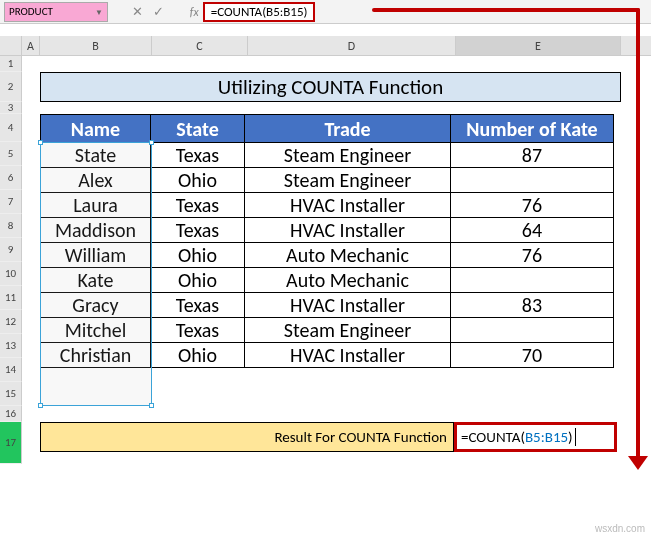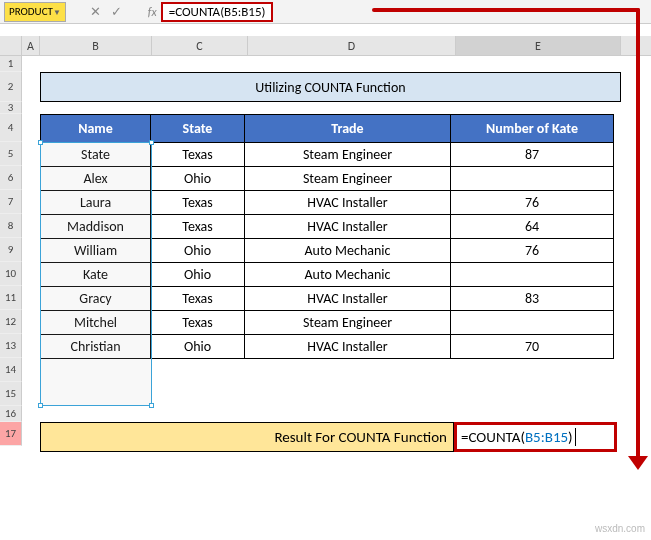--- a/index.html
+++ b/index.html
@@ -14,24 +14,24 @@
     }
     .name-box-row {
       display: flex;
       align-items: center;
       height: 24px;
       border-bottom: 1px solid #ccc;
       background: #f3f3f3;
       padding-left: 4px;
     }
     .name-box {
-      width: 62px;
+      width: 104px;
       height: 20px;
       border: 1px solid #aaa;
-      background: #fde047;
+      background: #f9a8d4;
       display: flex;
       align-items: center;
       padding: 0 4px;
       font-size: 11px;
       margin-right: 2px;
     }
     .nb-drop { font-size: 8px; color: #666; margin-left: auto; }
     .fb-group { display: flex; align-items: center; gap: 10px; margin-left: 22px; }
     .fb-btn { color: #888; font-size: 13px; }
     .fx { font-style: italic; color: #888; font-size: 12px; margin-left: 16px; }
@@ -73,46 +73,46 @@
       border-bottom: 1px solid #eee;
       display: flex;
       align-items: center;
       justify-content: center;
       font-size: 11px;
       color: #444;
       background: #e6e6e6;
     }
     .row-hdr.r1 { height: 16px; } .row-hdr.r2 { height: 30px; }
     .row-hdr.r3 { height: 12px; } .row-hdr.r4 { height: 28px; }
-    .row-hdr.r16 { height: 16px; } .row-hdr.r17 { height: 24px; background:#fca5a5; }
+    .row-hdr.r16 { height: 16px; } .row-hdr.r17 { height: 42px; background:#22c55e; }
     .cells { flex: 1; position: relative; }
     .cell-row { display: flex; height: 24px; }
     .cell-row.r1 { height: 16px; } .cell-row.r2 { height: 30px; }
     .title-cell {
       margin-left: 18px;
       width: 581px;
       background: #d6e4f2;
       border: 1px solid #000;
       display: flex;
       align-items: center;
       justify-content: center;
-      font-size: 14px;
+      font-size: 21px;
       font-weight: 500;
     }
     .data-table {
       position: absolute;
       left: 18px;
       top: 58px;
       border-collapse: collapse;
     }
     .data-table th, .data-table td {
       border: 1px solid #000;
       text-align: center;
       height: 24px;
-      font-size: 14px;
+      font-size: 20px;
       margin-left: 37px;
     }
     .data-table th {
       background: #4472c4;
       color: #fff;
       font-weight: bold;
       height: 28px;
     }
     .data-table th:nth-child(1),.data-table td:nth-child(1){width:110px;}
     .data-table th:nth-child(2),.data-table td:nth-child(2){width:94px;}

